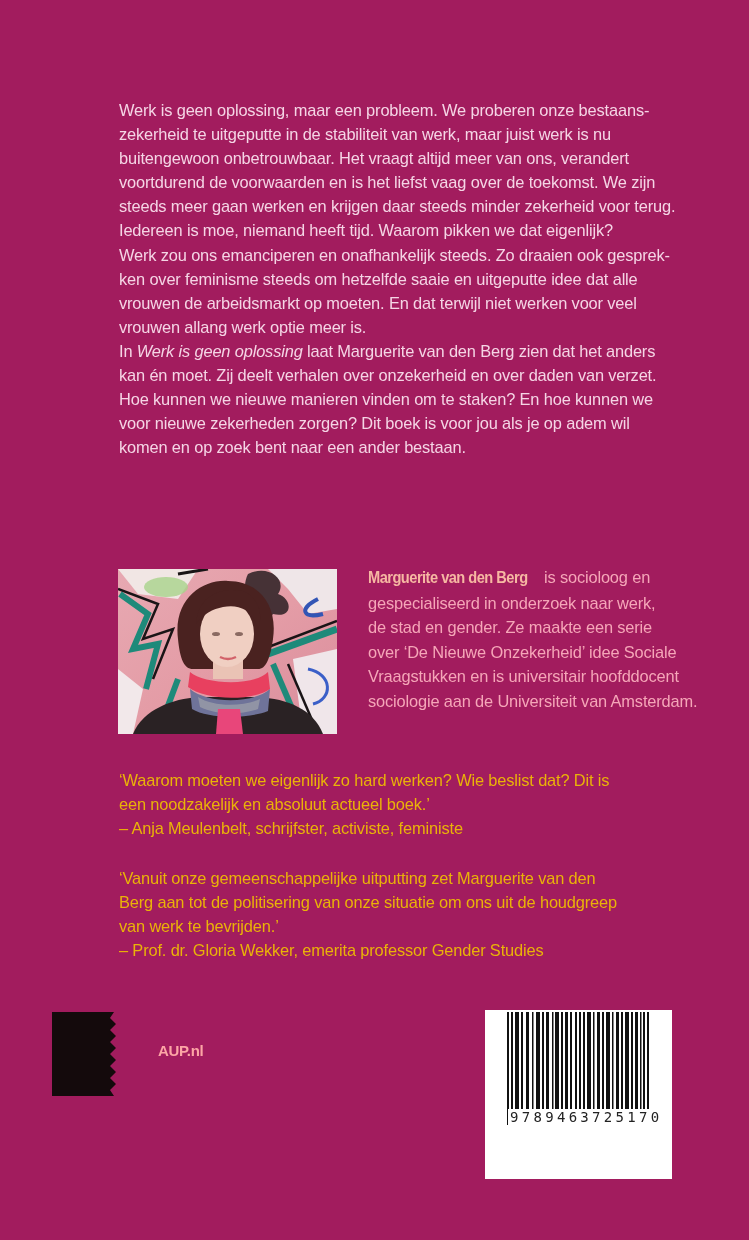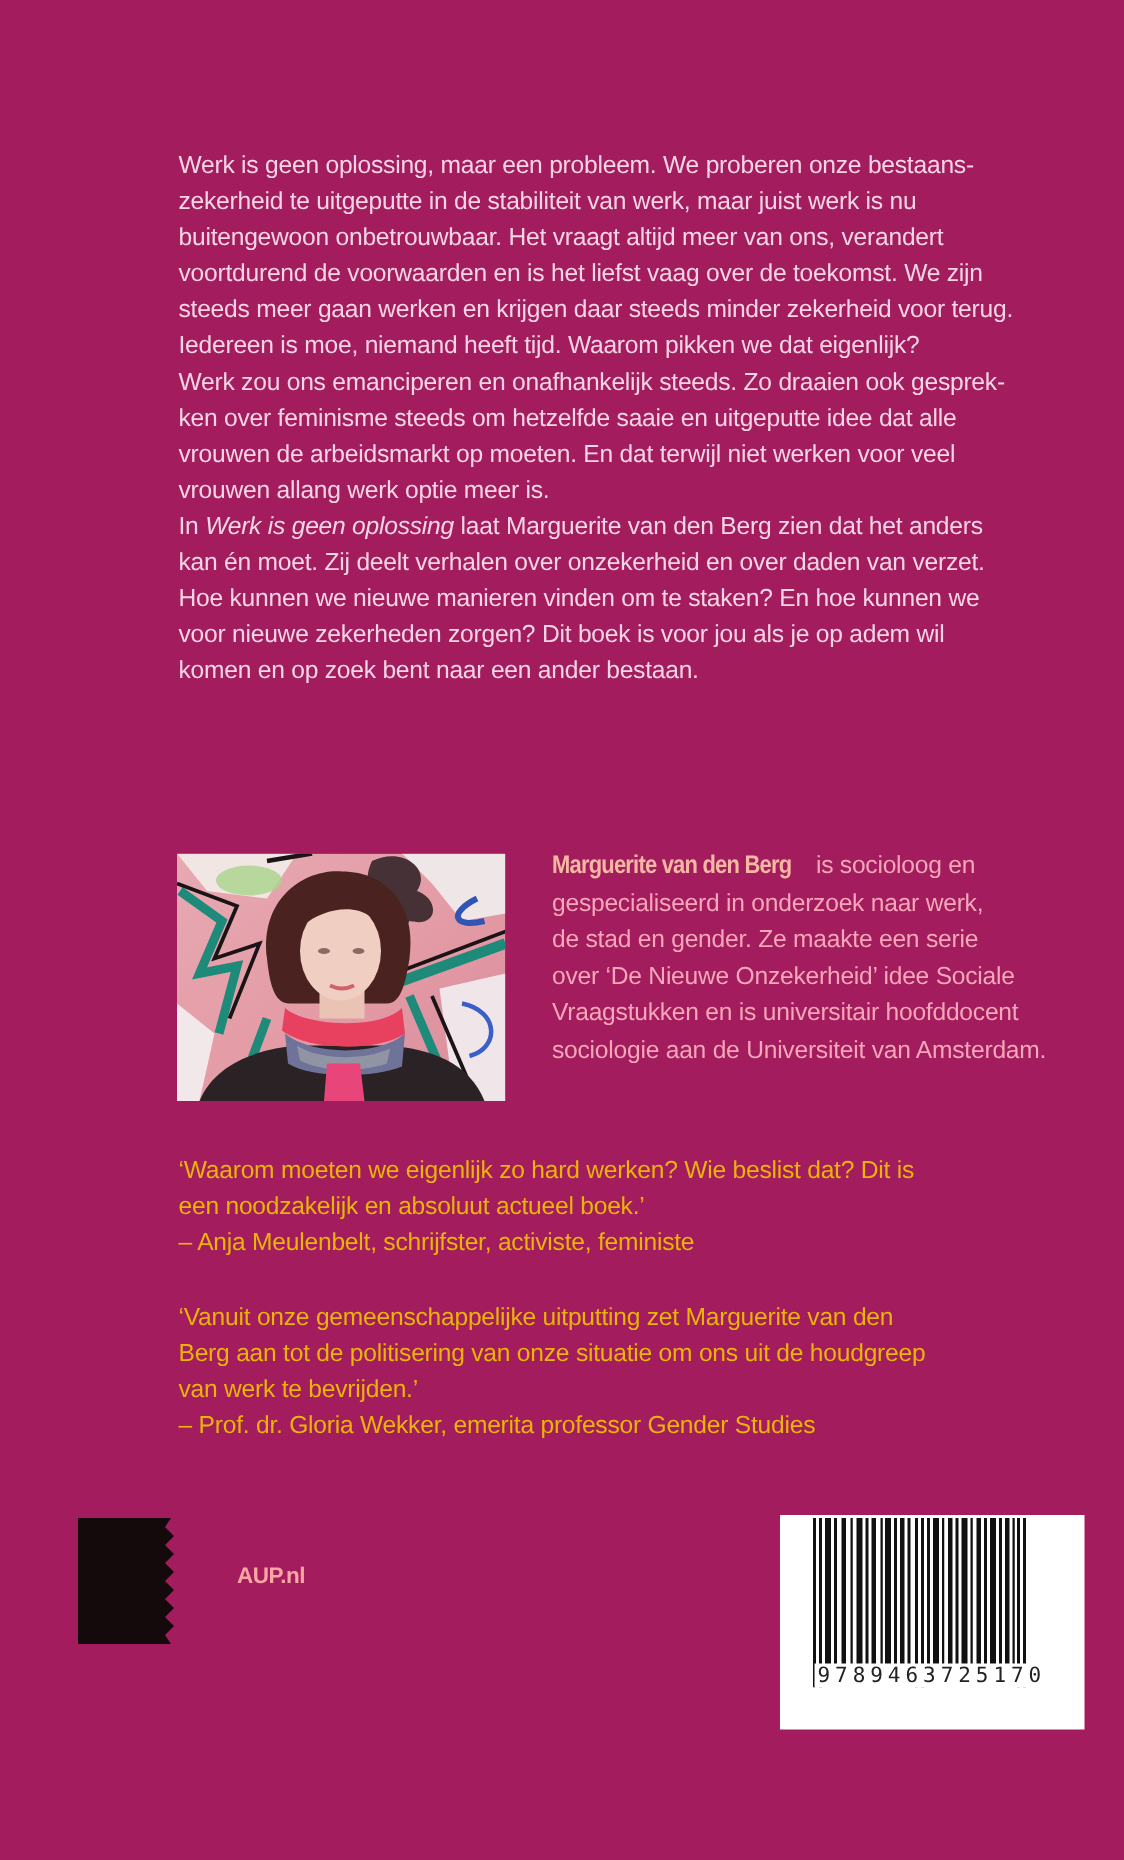--- a/index.html
+++ b/index.html
@@ -91,26 +91,25 @@
       position: absolute;
       left: 158px;
       top: 1042px;
       color: #fca5a5;
       font-weight: bold;
       font-size: 15px;
       letter-spacing: -0.3px;
     }
     .barcode-box {
       position: absolute;
-      left: 520px;
+      left: 485px;
       top: 1010px;
       width: 187px;
-      height: 143px;
+      height: 169px;
       background: #FFFFFF;
-      padding-left: 16px;
     }
     .barcode-svg {
       position: absolute;
       left: 22px;
       top: 0;
     }
     .barcode-number {
       position: absolute;
       left: 23px;
       top: 99px;

